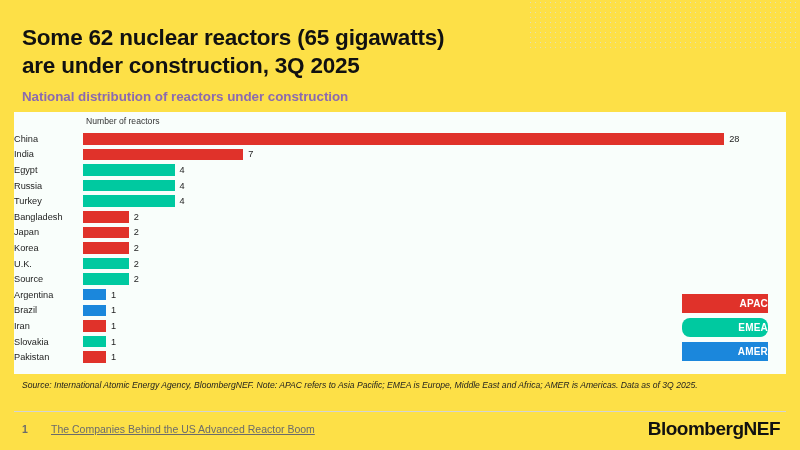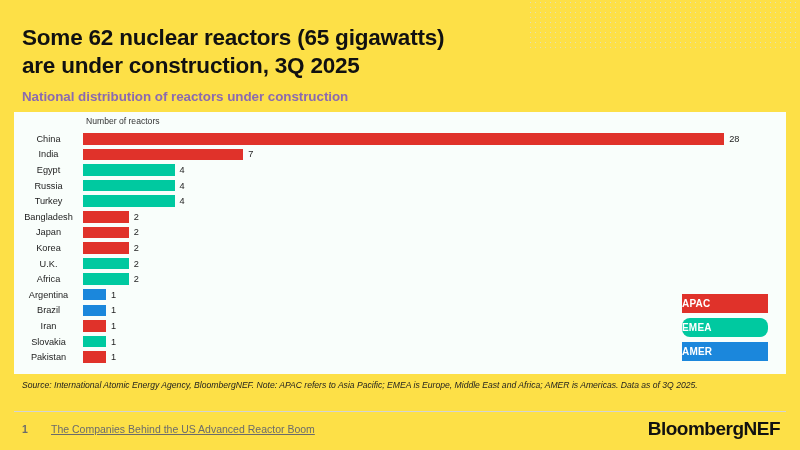--- a/index.html
+++ b/index.html
@@ -74,21 +74,21 @@
     width: 772px;
   }
   .row {
     position: relative;
     height: 15.6px;
     display: flex;
     align-items: center;
   }
   .cat-label {
     width: 69px;
-    text-align: center;
+    text-align: left;
     font-size: 9.2px;
     color: #1d1d1d;
     padding-right: 0;
     box-sizing: border-box;
     white-space: nowrap;
   }
   .bar-area {
     position: relative;
     flex: 1;
     height: 100%;
@@ -110,21 +110,21 @@
     left: 668px;
     top: 182px;
     width: 86px;
   }
   .legend-item {
     width: 86px;
     height: 19px;
     margin-bottom: 5px;
     display: flex;
     align-items: center;
-    justify-content: flex-start;
+    justify-content: flex-end;
     color: #ffffff;
     font-size: 10px;
     font-weight: bold;
     letter-spacing: 0.2px;
   }
   .source {
     position: absolute;
     left: 22px;
     top: 379px;
     width: 756px;
@@ -250,21 +250,21 @@
           </div>
         </div>
         <div class="row">
           <div class="cat-label">U.K.</div>
           <div class="bar-area">
             <div class="bar" style="width: 45.8px; background: rgb(0, 201, 160);"></div>
             <div class="bar-value">2</div>
           </div>
         </div>
         <div class="row">
-          <div class="cat-label">Africa</div>
+          <div class="cat-label">Source</div>
           <div class="bar-area">
             <div class="bar" style="width: 45.8px; background: rgb(0, 201, 160);"></div>
             <div class="bar-value">2</div>
           </div>
         </div>
         <div class="row">
           <div class="cat-label">Argentina</div>
           <div class="bar-area">
             <div class="bar" style="width: 22.9px; background: rgb(27, 135, 220);"></div>
             <div class="bar-value">1</div>

